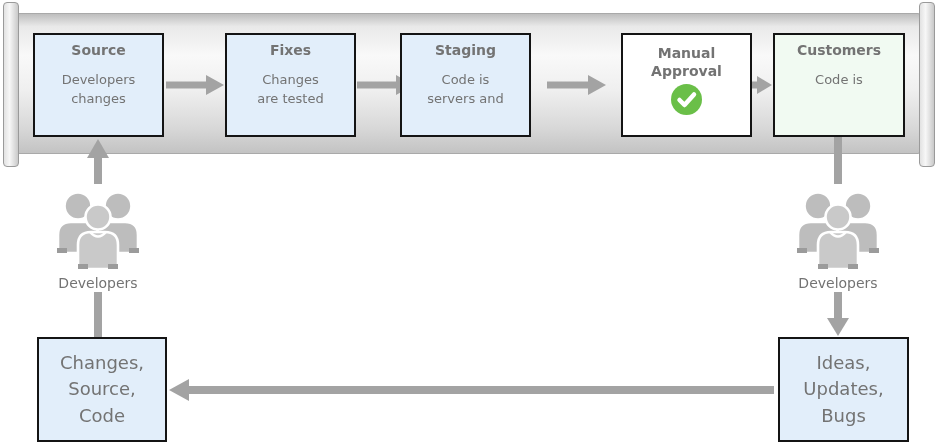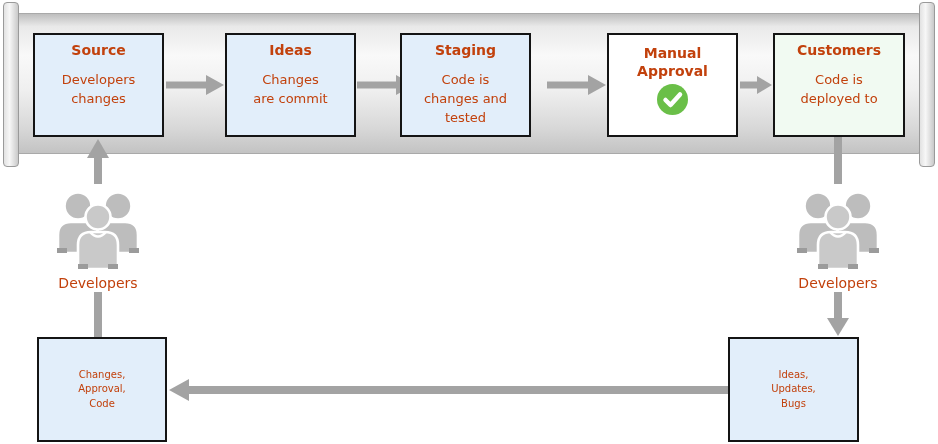--- a/index.html
+++ b/index.html
@@ -1,18 +1,18 @@
 <!DOCTYPE html>
 <html><head>
 <meta charset="utf-8">
 <style>
   html,body{margin:0;padding:0;background:#fff;}
   .canvas{
     position:relative;width:938px;height:444px;background:#ffffff;overflow:hidden;
-    font-family:"DejaVu Sans","Liberation Sans",sans-serif;color:#c2410c;
+    font-family:"DejaVu Sans","Liberation Sans",sans-serif;color:#737373;
   }
   
   .pipe-body{
     position:absolute;left:17px;top:13px;width:903px;height:141px;
     border:1px solid #a9a9a9;border-radius:2px;box-sizing:border-box;
     background:linear-gradient(180deg,#bebebe 0%,#e9e9e9 9%,#f9f9f9 30%,#efefef 55%,#d8d8d8 82%,#c3c3c3 100%);
   }
   .pipe-cap{
     position:absolute;top:2px;width:16px;height:165px;box-sizing:border-box;
     border:1px solid #9a9a9a;border-radius:4px;
@@ -23,21 +23,21 @@
   
   .connectors{position:absolute;left:0;top:0;z-index:1;}
   
   .stage{
     position:absolute;top:33px;height:104px;box-sizing:border-box;
     border:2px solid #141414;background:#e2eefa;text-align:center;z-index:2;
   }
   #stage-source{left:33px;width:131px}
   #stage-build{left:225px;width:131px}
   #stage-staging{left:400px;width:131px}
-  #stage-approval{left:607px;width:131px;background:#ffffff}
+  #stage-approval{left:621px;width:131px;background:#ffffff}
   #stage-production{left:773px;width:132px;background:#f1faf2}
   .stage-title{font-size:14px;font-weight:bold;margin-top:6px;line-height:1.3;}
   #stage-approval .stage-title{margin-top:9px;display:inline-block;max-width:82px;}
   .stage-body{font-size:13px;line-height:1.45;margin-top:12px;}
   .stage-body span{display:block;}
   .check-badge{margin-top:3px;}
   
   .actor{position:absolute;top:184px;width:96px;text-align:center;z-index:2;background:#ffffff;padding:2px 0;}
   #actor-developers{left:50px}
   #actor-customers{left:790px}
@@ -45,24 +45,24 @@
     position:absolute;top:274px;z-index:2;background:#ffffff;padding:1px 6px;
     font-size:14px;transform:translateX(-50%);white-space:nowrap;
   }
   #label-developers{left:98px}
   #label-customers{left:838px}
   
   .feedback-box{
     position:absolute;top:337px;height:105px;box-sizing:border-box;
     border:2px solid #141414;background:#e2eefa;z-index:2;
     display:flex;align-items:center;justify-content:center;
-    text-align:center;font-size:10px;line-height:1.45;
+    text-align:center;font-size:18px;line-height:1.45;
   }
   #box-changes{left:37px;width:130px}
-  #box-ideas{left:728px;width:131px}
+  #box-ideas{left:778px;width:131px}
   .feedback-box span{display:block;}
 </style>
 </head>
 <body>
 
 <div class="canvas">
 
   <div class="pipe-body"></div>
   <div class="pipe-cap cap-left"></div>
   <div class="pipe-cap cap-right"></div>
@@ -102,51 +102,49 @@
 
   <div class="stage" id="stage-source">
     <div class="stage-title">Source</div>
     <div class="stage-body">
       <span>Developers</span>
       <span>changes</span>
     </div>
   </div>
 
   <div class="stage" id="stage-build">
-    <div class="stage-title">Ideas</div>
+    <div class="stage-title">Fixes</div>
     <div class="stage-body">
       <span>Changes</span>
-      <span>are commit</span>
+      <span>are tested</span>
     </div>
   </div>
 
   <div class="stage" id="stage-staging">
     <div class="stage-title">Staging</div>
     <div class="stage-body">
       <span>Code is</span>
-      <span>changes and</span>
-      <span>tested</span>
+      <span>servers and</span>
     </div>
   </div>
 
   <div class="stage" id="stage-approval">
     <div class="stage-title">Manual Approval</div>
     <div>
       <svg class="check-badge" width="33" height="33" viewBox="0 0 33 33">
         <circle cx="16.5" cy="16.5" r="15.5" fill="#6abf48"></circle>
         <path d="M9.5,17 L14.5,22 L24,11.5" fill="none" stroke="#ffffff" stroke-width="4.5" stroke-linecap="round" stroke-linejoin="round"></path>
       </svg>
     </div>
   </div>
 
   <div class="stage" id="stage-production">
     <div class="stage-title">Customers</div>
     <div class="stage-body">
       <span>Code is</span>
-      <span>deployed to</span>
     </div>
   </div>
 
   <div class="actor" id="actor-developers">
     <svg width="90" height="84" viewBox="0 0 90 84">
       <g stroke="#ffffff" stroke-width="2.6">
         <circle cx="25" cy="20" r="13.5" fill="#bdbdbd"></circle>
         <path d="M5,67 L5,49 Q5,36 18,36 L33,36 Q46,36 46,49 L46,67 Z" fill="#bdbdbd"></path>
         <circle cx="65" cy="20" r="13.5" fill="#bdbdbd"></circle>
         <path d="M44,67 L44,49 Q44,36 57,36 L72,36 Q85,36 85,49 L85,67 Z" fill="#bdbdbd"></path>
@@ -181,21 +179,21 @@
       <path d="M37,46 Q45,55 53,46" stroke="#ffffff" stroke-width="2.6" fill="none"></path>
       <rect x="25" y="78" width="10" height="5" fill="#9b9b9b"></rect>
       <rect x="55" y="78" width="10" height="5" fill="#9b9b9b"></rect>
     </svg>
   </div>
   <div class="actor-label" id="label-customers">Developers</div>
 
   <div class="feedback-box" id="box-changes">
     <div>
       <span>Changes,</span>
-      <span>Approval,</span>
+      <span>Source,</span>
       <span>Code</span>
     </div>
   </div>
 
   <div class="feedback-box" id="box-ideas">
     <div>
       <span>Ideas,</span>
       <span>Updates,</span>
       <span>Bugs</span>
     </div>

